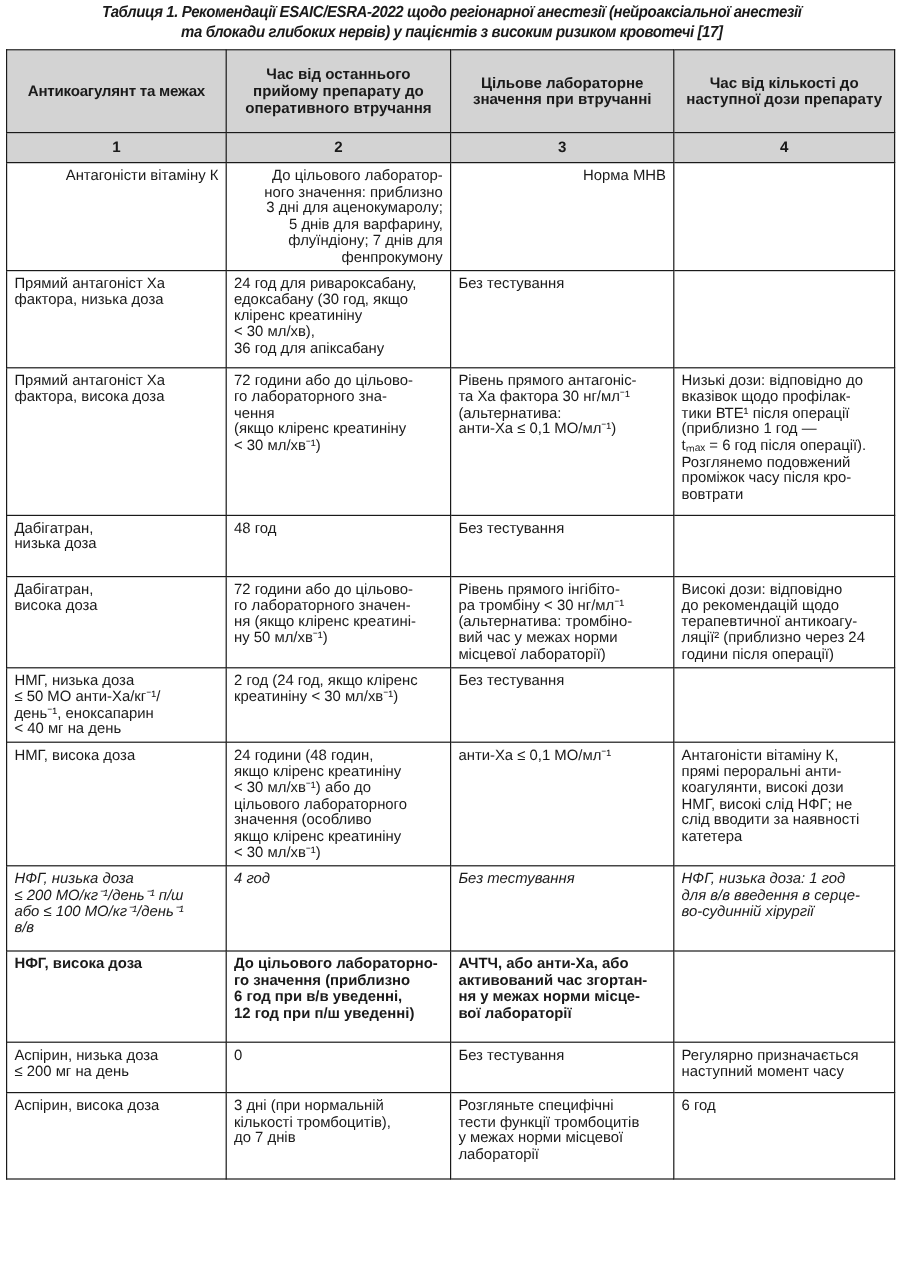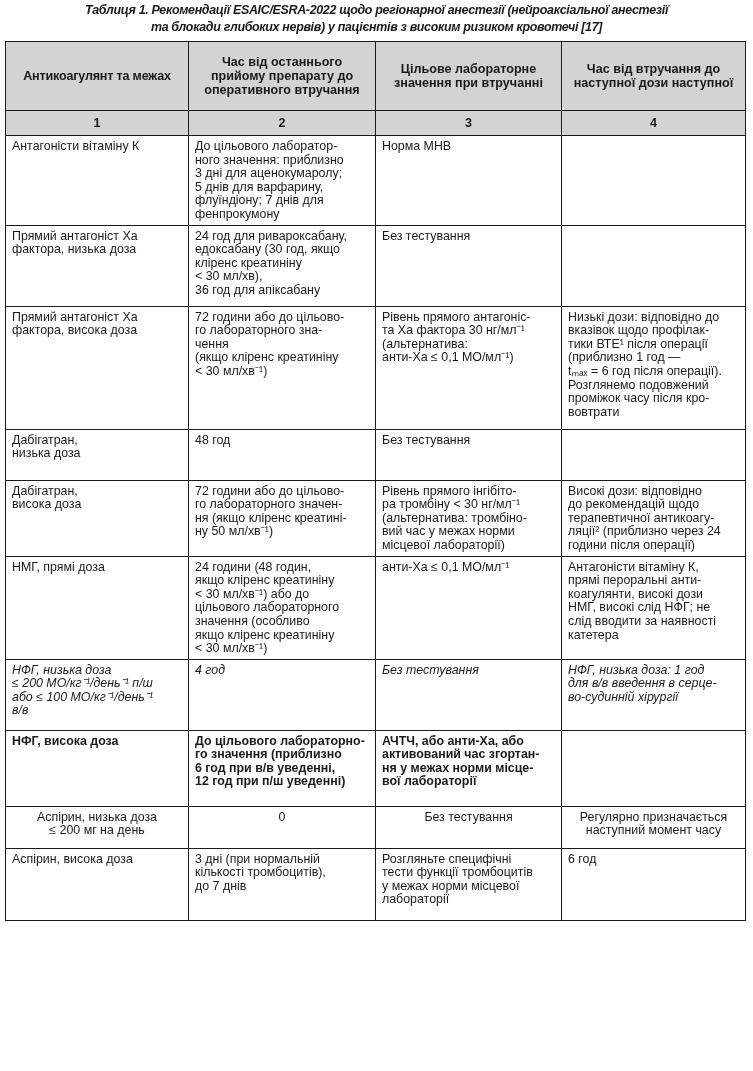--- a/index.html
+++ b/index.html
@@ -13,24 +13,24 @@
           table-layout: fixed; }
   td, th { border: 1.3px solid #1a1a1a; vertical-align: top; padding: 4px 6px 3px 6px;
            font-size: 12.4px; line-height: 13.6px; text-align: left; font-weight: normal; }
   th { background: #d3d3d3; font-weight: bold; text-align: center; vertical-align: middle;
        font-size: 12.6px; line-height: 14px; padding: 3px 8px; }
   th.lbl { letter-spacing: -0.2px; }
   tr.head th { height: 62px; }
   tr.nums th { height: 20px; padding: 2px; }
   col.c1 { width: 183px; } col.c2 { width: 187px; } col.c3 { width: 186px; } col.c4 { width: 184px; }
   .cell-text { white-space: pre-line; display: block; }
-  tr.r1 td { height: 79px; } tr.r2 td { height: 73px; } tr.r3 td { height: 115px; }
+  tr.r1 td { height: 79px; text-align: right; } tr.r2 td { height: 73px; } tr.r3 td { height: 115px; }
   tr.r4 td { height: 43px; } tr.r5 td { height: 57px; } tr.r6 td { height: 53px; }
   tr.r7 td { height: 95px; } tr.r8 td { height: 63px; font-style: italic; } tr.r9 td { height: 68px; font-weight: bold; }
-  tr.r10 td { height: 46px; } tr.r11 td { height: 45px; } tr.r12 td { height: 34px; text-align: center; }
+  tr.r10 td { height: 46px; } tr.r11 td { height: 45px; } tr.r12 td { height: 34px; }
   tr.r13 td { height: 64px; }
 </style>
 </head>
 <body>
 
 <div class="caption">
   <span class="cell-text">Таблиця 1. Рекомендації ESAIC/ESRA-2022 щодо регіонарної анестезії (нейроаксіальної анестезії
 та блокади глибоких нервів) у пацієнтів з високим ризиком кровотечі [17]</span>
 </div>
 
@@ -39,21 +39,21 @@
       <col class="c1">
       <col class="c2">
       <col class="c3">
       <col class="c4">
     </colgroup>
   <thead>
     <tr class="head">
       <th class="lbl">Антикоагулянт та межах</th>
       <th>Час від останнього прийому препарату до оперативного втручання</th>
       <th>Цільове лабораторне значення при втручанні</th>
-      <th>Час від втручання до наступної дози наступної</th>
+      <th>Час від кількості до наступної дози препарату</th>
     </tr>
     <tr class="nums">
       <th>1</th>
       <th>2</th>
       <th>3</th>
       <th>4</th>
     </tr>
   </thead>
   <tbody>
     <tr class="r1">
@@ -157,23 +157,41 @@
 місцевої лабораторії)</span>
         </td>
       <td>
           <span class="cell-text">Високі дози: відповідно
 до рекомендацій щодо
 терапевтичної антикоагу-
 ляції² (приблизно через 24
 години після операції)</span>
         </td>
     </tr>
+    <tr class="r6">
+      <td>
+          <span class="cell-text">НМГ, низька доза
+≤ 50 МО анти-Ха/кг⁻¹/
+день⁻¹, еноксапарин
+&lt; 40 мг на день</span>
+        </td>
+      <td>
+          <span class="cell-text">2 год (24 год, якщо кліренс
+креатиніну &lt; 30 мл/хв⁻¹)</span>
+        </td>
+      <td>
+          <span class="cell-text">Без тестування</span>
+        </td>
+      <td>
+          <span class="cell-text"></span>
+        </td>
+    </tr>
     <tr class="r7">
       <td>
-          <span class="cell-text">НМГ, прямі доза</span>
+          <span class="cell-text">НМГ, висока доза</span>
         </td>
       <td>
           <span class="cell-text">24 години (48 годин,
 якщо кліренс креатиніну
 &lt; 30 мл/хв⁻¹) або до
 цільового лабораторного
 значення (особливо
 якщо кліренс креатиніну
 &lt; 30 мл/хв⁻¹)</span>
         </td>

